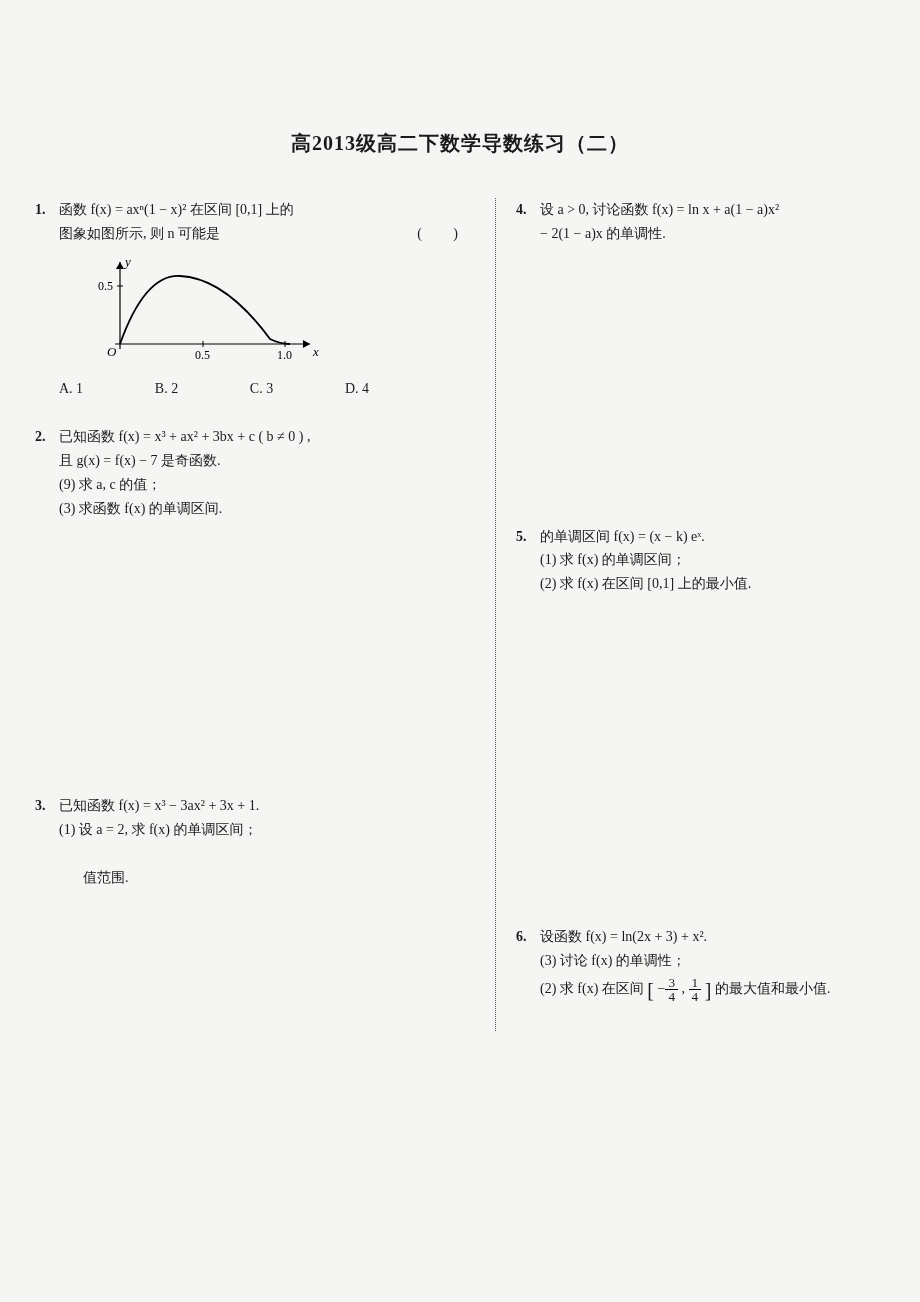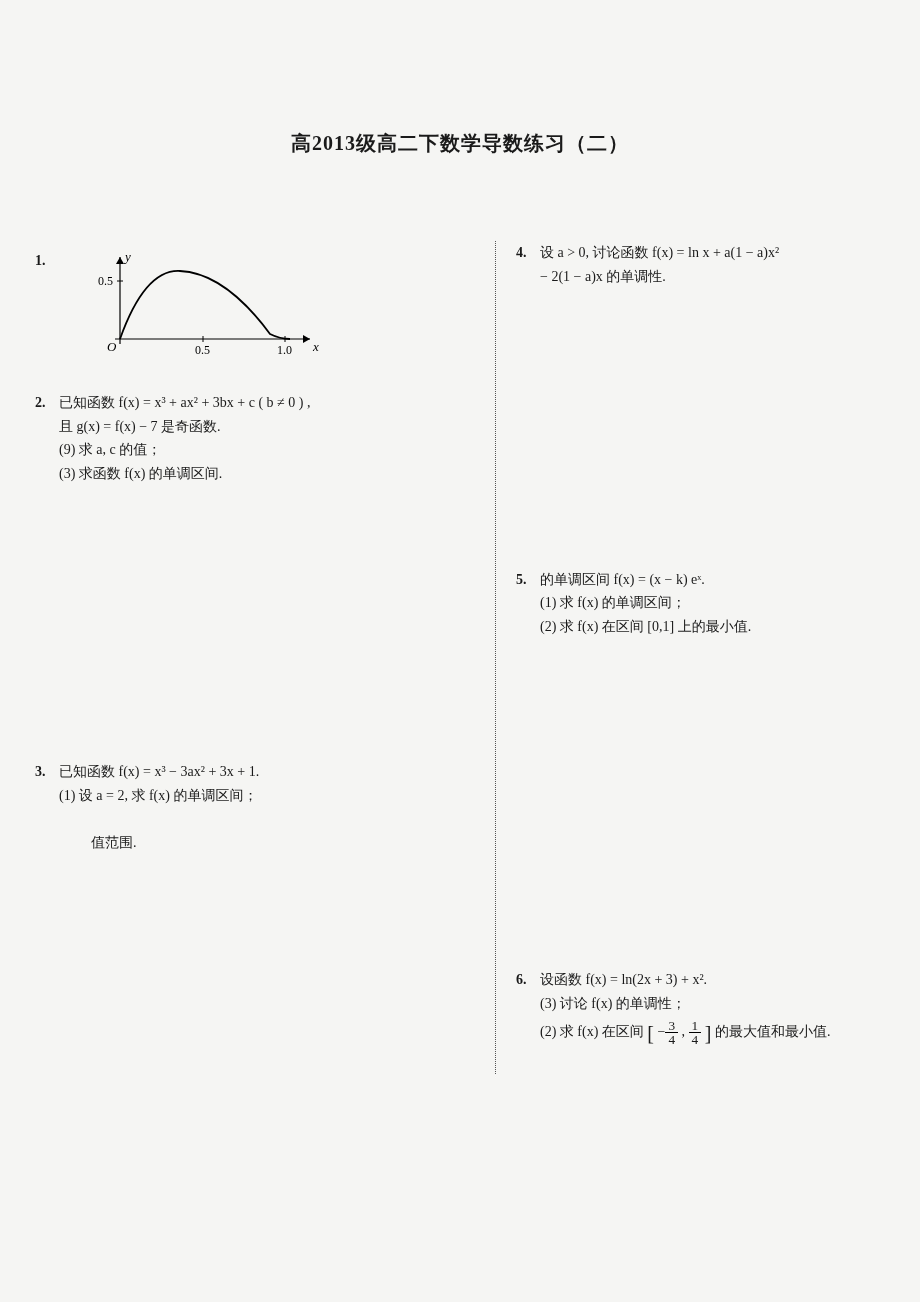--- a/index.html
+++ b/index.html
@@ -11,21 +11,21 @@
       font-size: 14px;
       color: #1a1a1a;
       position: relative;
       padding: 30px 35px;
     }
     .title {
       text-align: center;
       font-size: 20px;
       font-weight: bold;
       margin-top: 100px;
-      margin-bottom: 84px;
+      margin-bottom: 41px;
       letter-spacing: 1px;
     }
     .columns {
       display: flex;
       gap: 0;
     }
     .left-col {
       width: 460px;
       padding-right: 15px;
     }
@@ -42,21 +42,21 @@
     .problem .number {
       font-weight: bold;
       position: absolute;
       left: 0;
       top: 0;
     }
     .problem .body {
       margin-left: 24px;
     }
     .indent {
-      margin-left: 32px;
+      margin-left: 24px;
     }
     .choices {
       display: flex;
       justify-content: space-between;
       margin-left: 24px;
       width: 310px;
       margin-top: 4px;
     }
     .paren {
       float: right;
@@ -82,37 +82,48 @@
 <body>
 
 <div class="title">高2013级高二下数学导数练习（二）</div>
 
 <div class="columns">
 
   <div class="left-col">
 
     <div class="problem">
       <span class="number">1.</span>
+      <div class="body">
+        <span>函数 f(x) = axⁿ(1 − x)² 在区间 [0,1] 上的</span><br>
+        <span>图象如图所示, 则 n 可能是</span>
+        <span class="paren">(      )</span>
+      </div>
       <div class="graph-wrap">
         <svg width="230" height="110" viewBox="0 0 230 110">
           <line x1="20" y1="90" x2="215" y2="90" stroke="#000" stroke-width="1.2"></line>
           <polygon points="215,90 208,86 208,94" fill="#000"></polygon>
           <line x1="25" y1="95" x2="25" y2="8" stroke="#000" stroke-width="1.2"></line>
           <polygon points="25,8 21,15 29,15" fill="#000"></polygon>
           <path d="M 25 90 Q 50 20, 85 22 Q 130 24, 175 85 Q 185 90 195 90" fill="none" stroke="#000" stroke-width="1.8"></path>
           <line x1="22" y1="32" x2="28" y2="32" stroke="#000" stroke-width="1"></line>
           <text x="3" y="36" font-size="12">0.5</text>
           <line x1="108" y1="87" x2="108" y2="93" stroke="#000" stroke-width="1"></line>
           <text x="100" y="105" font-size="12">0.5</text>
           <line x1="190" y1="87" x2="190" y2="93" stroke="#000" stroke-width="1"></line>
           <text x="182" y="105" font-size="12">1.0</text>
           <text x="218" y="102" font-size="13" font-style="italic">x</text>
           <text x="30" y="12" font-size="13" font-style="italic">y</text>
           <text x="12" y="102" font-size="13" font-style="italic">O</text>
         </svg>
+      </div>
+      <div class="choices">
+        <span>A.  1</span>
+        <span>B.  2</span>
+        <span>C.  3</span>
+        <span>D.  4</span>
       </div>
     </div>
 
     <div class="problem">
       <span class="number">2.</span>
       <div class="body">
         <span>已知函数 f(x) = x³ + ax² + 3bx + c ( b ≠ 0 ) ,</span><br>
         <span>且 g(x) = f(x) − 7 是奇函数.</span><br>
         <span>(9) 求 a, c 的值；</span><br>
         <span>(3) 求函数 f(x) 的单调区间.</span>

